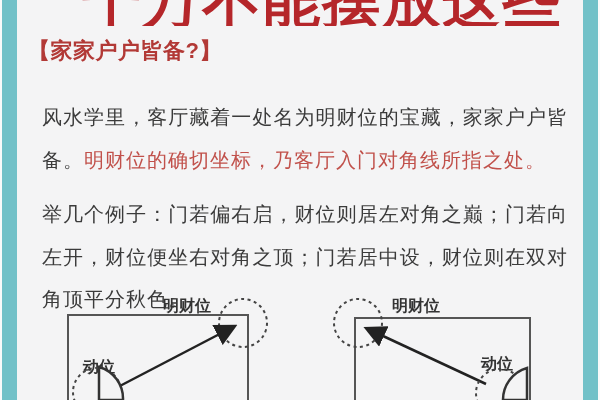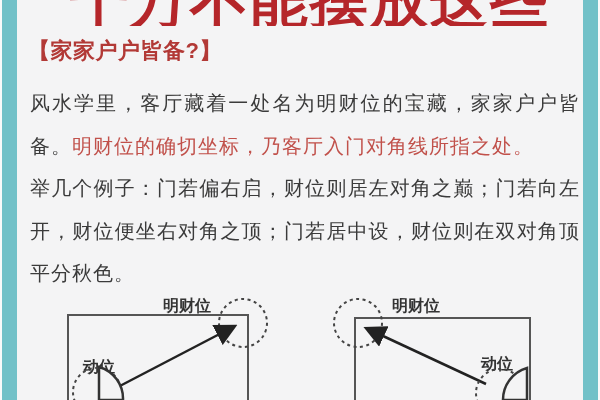--- a/index.html
+++ b/index.html
@@ -10,37 +10,37 @@
   }
   .teal-bar{position:absolute;top:0;height:400px;width:15px;background:#72c1c8;}
   .teal-bar.left{left:2px;}
   .teal-bar.right{left:583px;}
   .content{
     position:absolute;left:17px;top:0;width:566px;height:400px;
     background:#f4f4f5;overflow:hidden;
   }
   
   .title-clip{
-    position:absolute;top:0;left:53px;width:505px;height:26px;overflow:hidden;
+    position:absolute;top:0;left:53px;width:505px;height:26px;overflow:hidden;text-align:center;
   }
   .title-clip .big{
     display:block;margin-top:-37px;
     font-size:58px;font-weight:700;letter-spacing:2px;
     color:#b5262a;white-space:nowrap;
   }
   .section-heading{
     position:absolute;top:36px;left:11px;
     font-size:22px;font-weight:700;color:#b23936;letter-spacing:.5px;
   }
   .text-block{
     position:absolute;top:84px;left:13px;width:550px;
     font-size:20px;line-height:42.5px;letter-spacing:1px;
     color:#3b3b3b;text-align:justify;
   }
-  .text-block p{margin:0;font-family:Liberation Mono, monospace;}
+  .text-block p{margin:12px;}
   .hl{color:#c1514b;}
   .diagram-svg{position:absolute;left:0;top:288px;width:566px;height:112px;}
   .dotted{fill:none;stroke:#444;stroke-width:2;stroke-dasharray:3 3.5;}
   .room{fill:none;stroke:#555;stroke-width:2;}
   .arrow{stroke:#222;stroke-width:2.5;fill:none;}
   .door{fill:#f4f4f5;stroke:#333;stroke-width:2.5;}
   .dlabel{font-family:"Liberation Sans",sans-serif;font-size:16px;font-weight:700;fill:#333;}
 </style>
 </head>
 <body>

